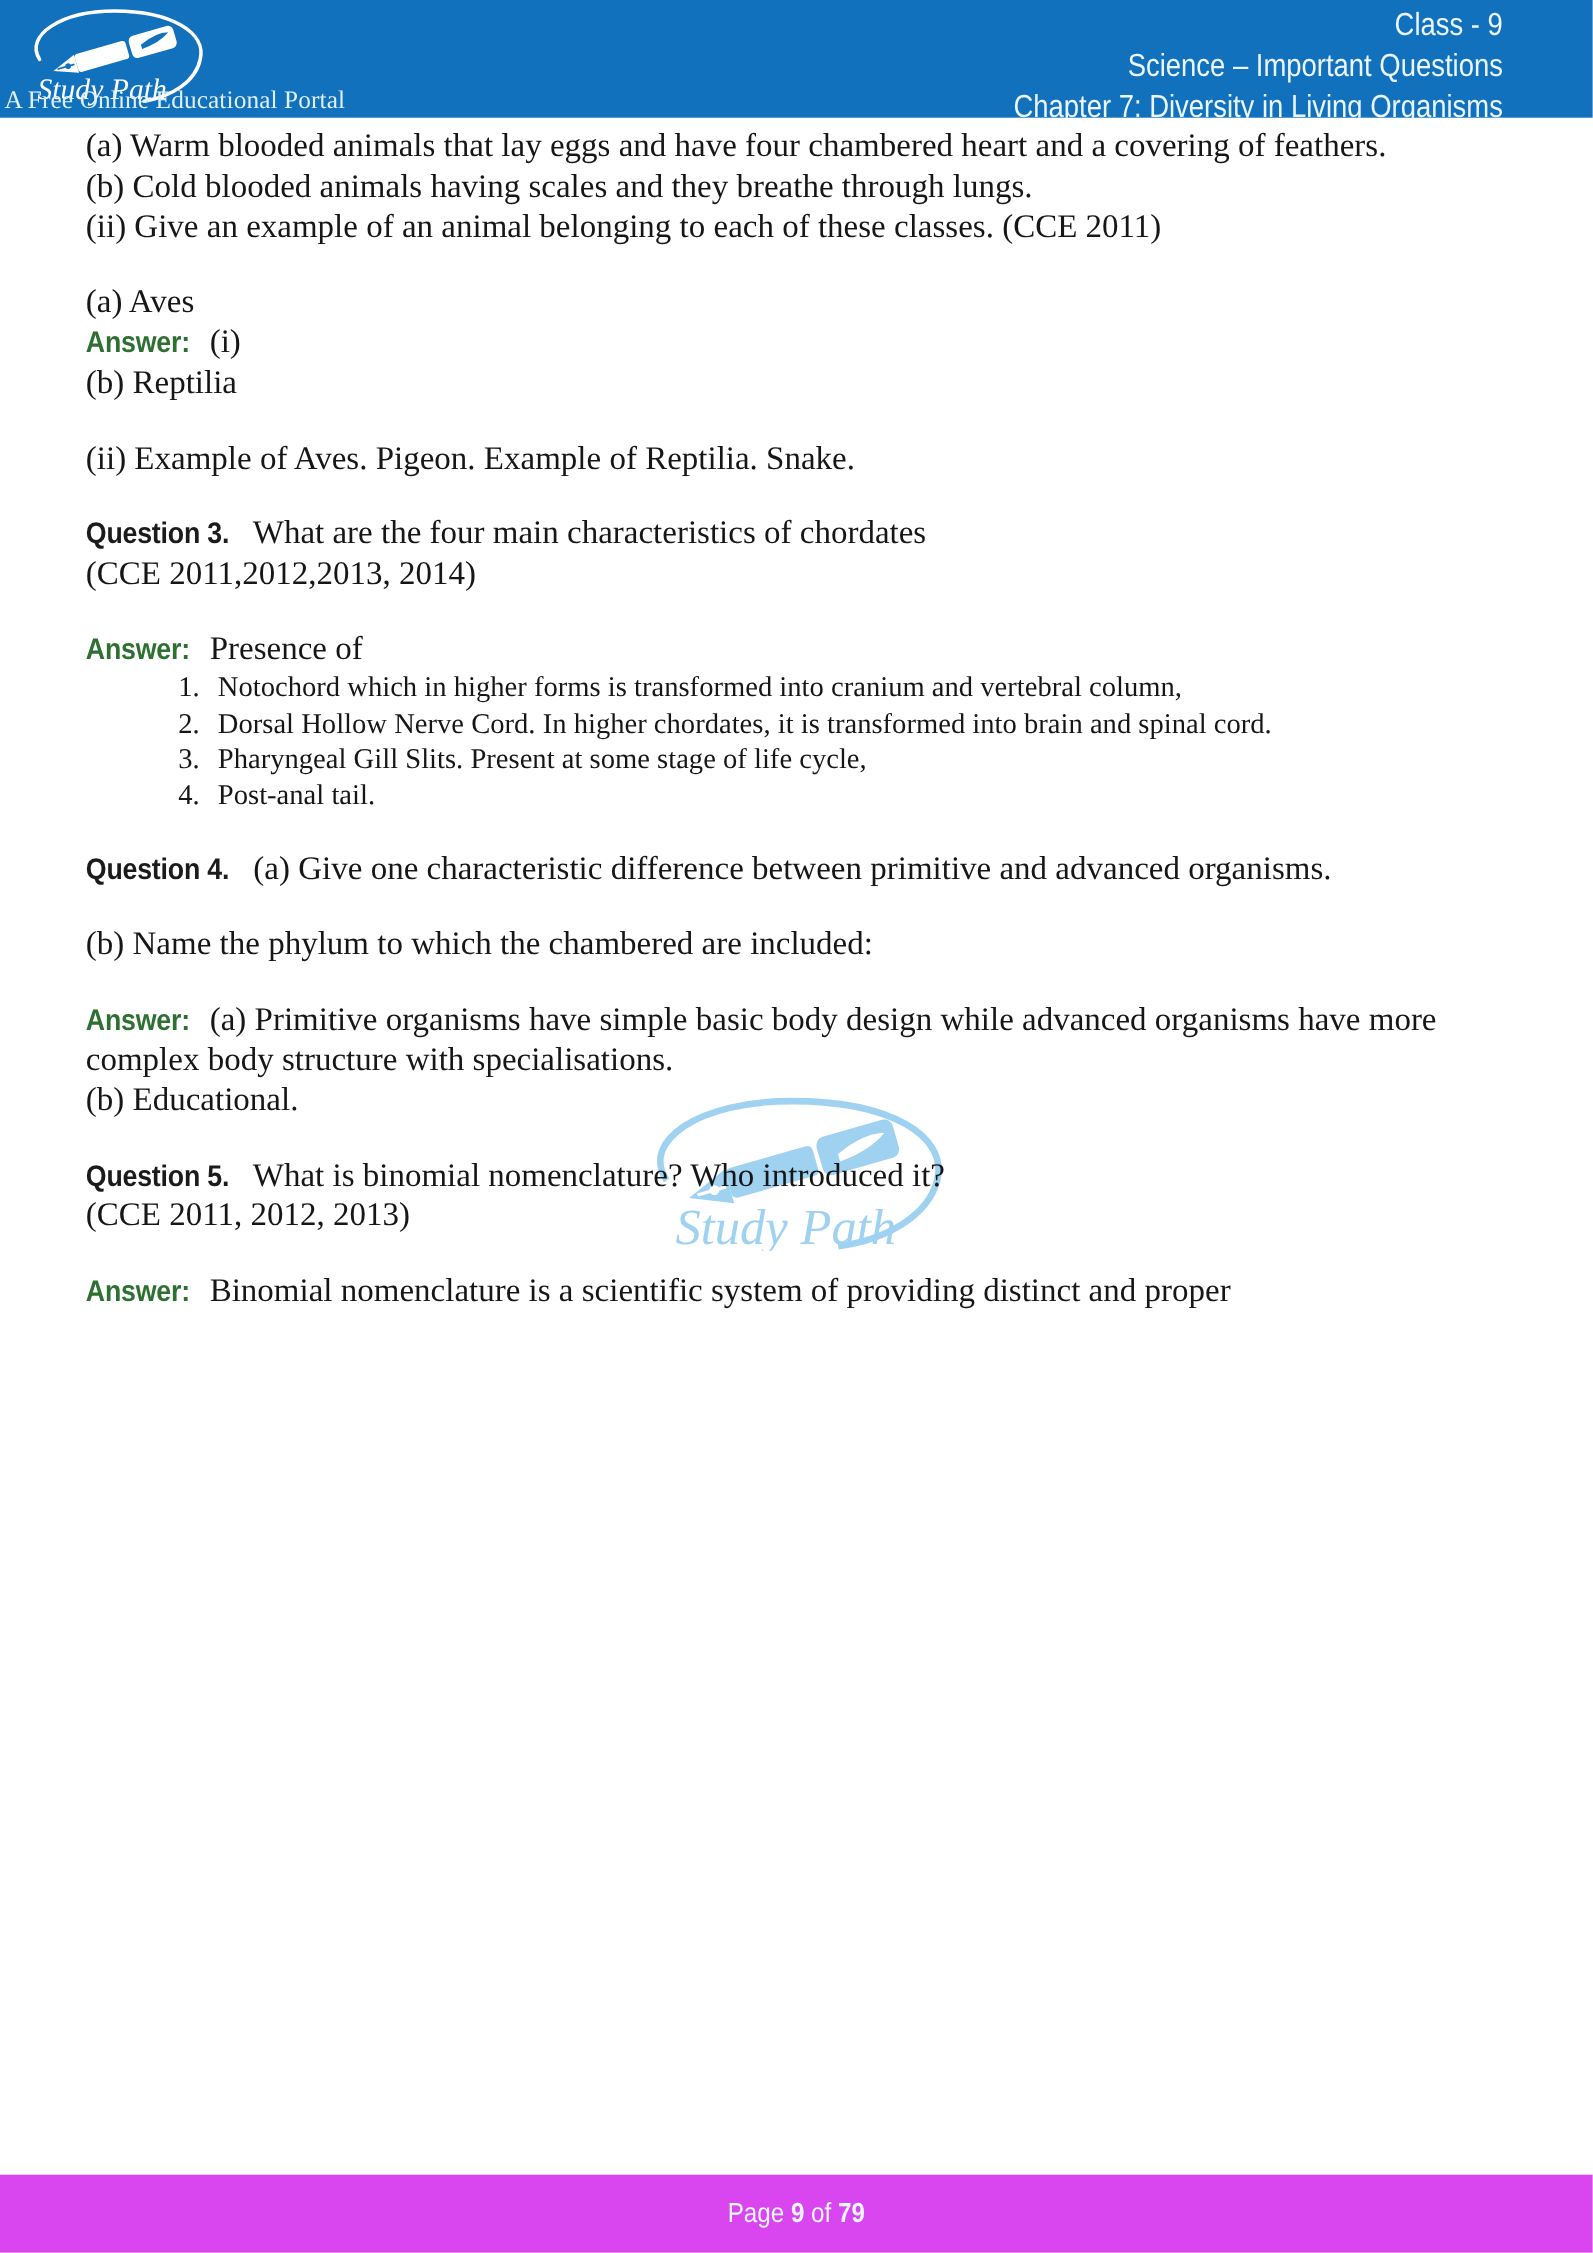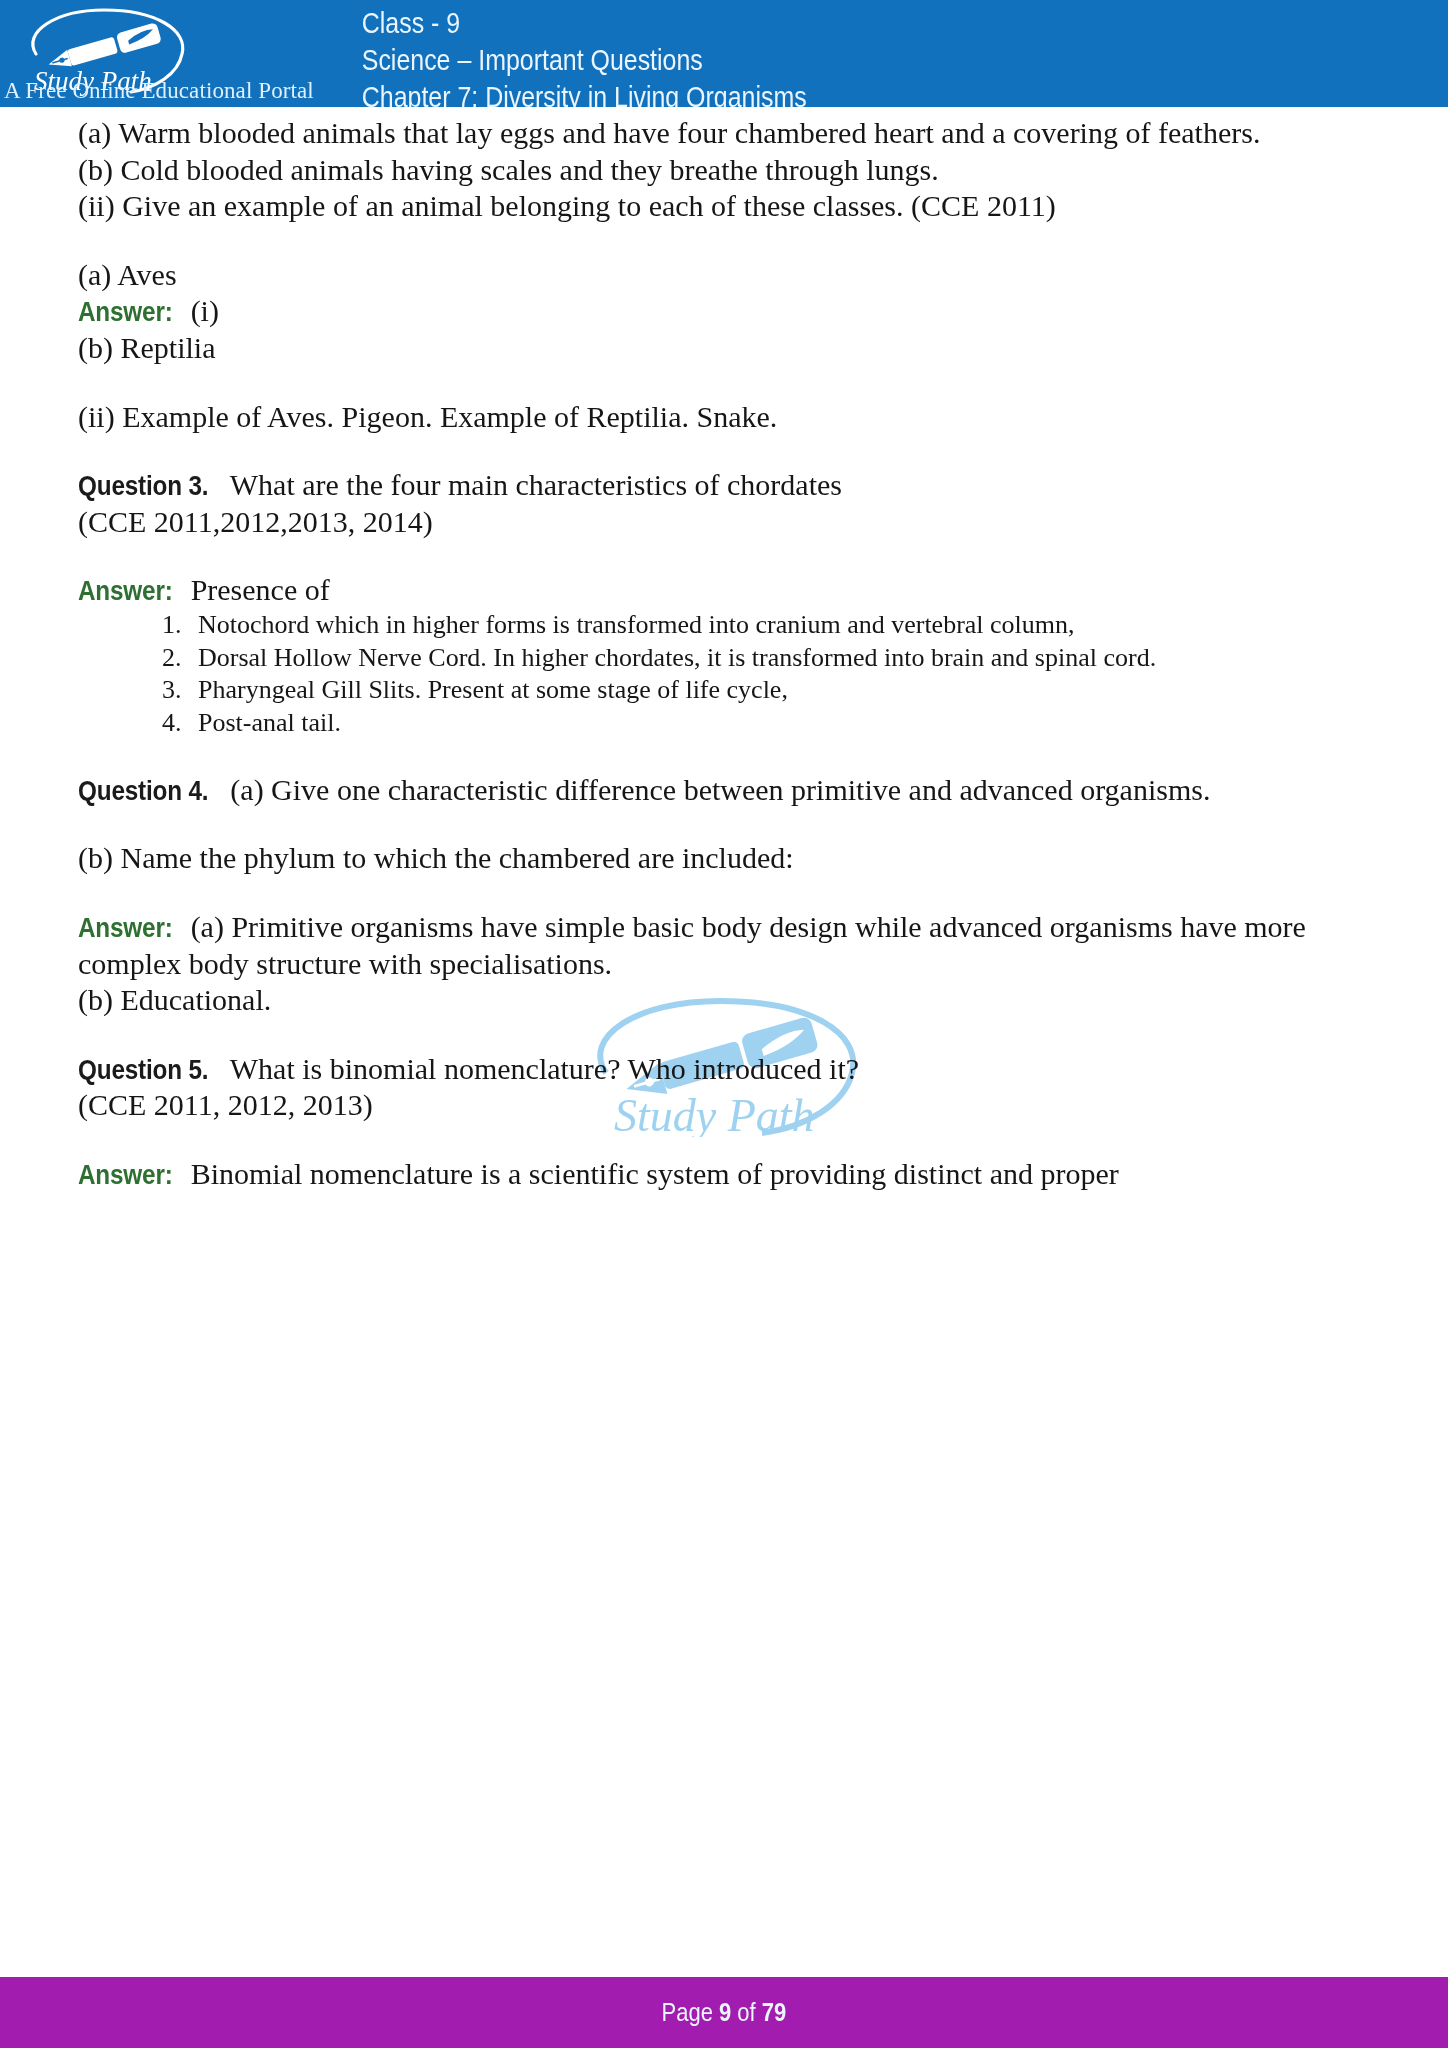--- a/index.html
+++ b/index.html
@@ -51,21 +51,21 @@
   }
   .brand-tagline.inline {
     position: absolute;
     top: 78px;
     left: 4px;
     font-size: 23px;
   }
 
   .header-titles {
     flex: 1 1 auto;
-    text-align: left;
+    text-align: right;
     padding-top: 6px;
     margin-left: -120px;
   }
   .header-line {
     color: #eaf5fd;
     font-family: "Liberation Sans", sans-serif;
     font-weight: normal;
     line-height: 1.18;
     white-space: nowrap;
     transform: scaleX(0.86);
@@ -142,21 +142,21 @@
     padding-left: 10px;
   }
 
   
   .page-footer {
     position: absolute;
     left: 0;
     bottom: 0;
     width: 100%;
     height: 71px;
-    background: #a21caf;
+    background: #d946ef;
     display: flex;
     align-items: center;
     justify-content: center;
   }
   .footer-text {
     color: #eaf5fd;
     font-family: "Liberation Sans", sans-serif;
     font-size: 25px;
     transform: scaleX(0.88);
     white-space: nowrap;

